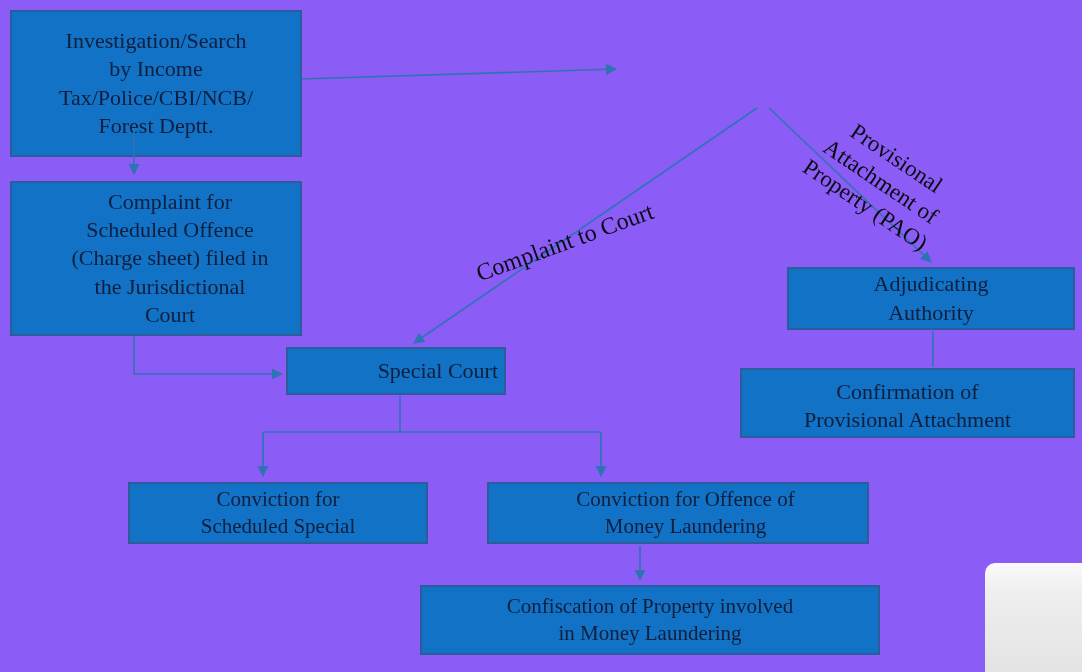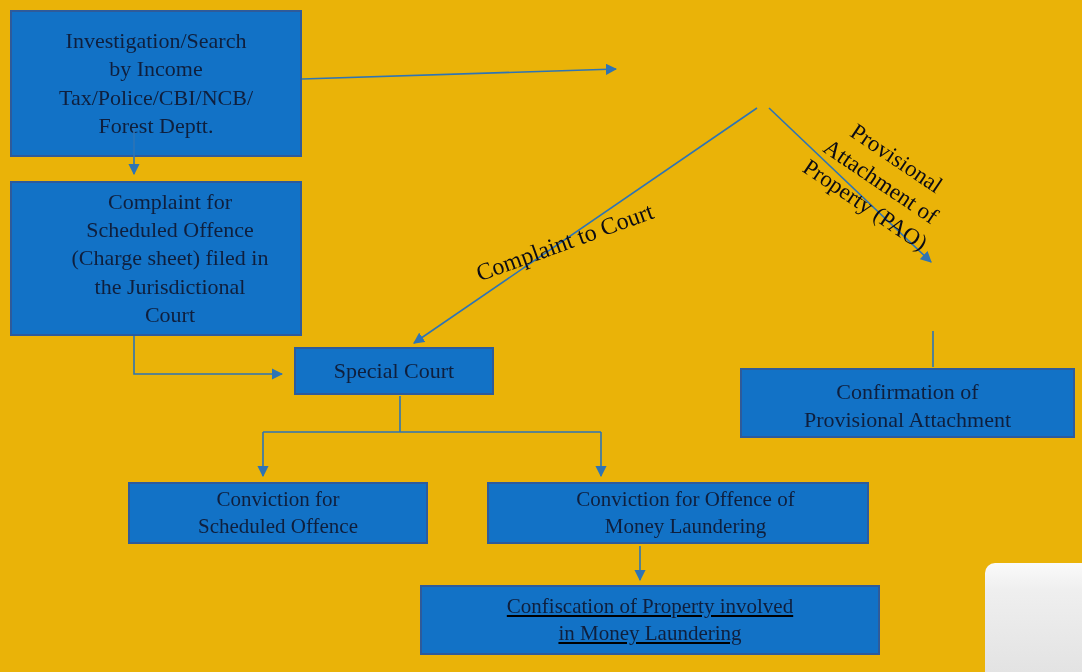--- a/index.html
+++ b/index.html
@@ -10,21 +10,21 @@
   }
   html,body{margin:0;padding:0;}
   body{
     font-family:"Liberation Serif","DejaVu Serif",serif;
     background:#ffffff;
   }
   .stage{
     position:relative;
     width:1082px;
     height:672px;
-    background:#eab308;
+    background:#8b5cf6;
     overflow:hidden;
   }
   .node{
     position:absolute;
     background:var(--box-fill);
     border:2px solid var(--box-border);
     box-sizing:border-box;
     display:flex;
     align-items:center;
     justify-content:center;
@@ -34,26 +34,26 @@
     white-space:pre-line;
     text-align:center;
     color:var(--text);
     font-size:22px;
     line-height:1.28;
     padding:2px 6px;
   }
   #n-investigation-search{left:10px;top:10px;width:292px;height:147px;}
   #n-investigation-ed{left:624px;top:8px;width:296px;height:97px;}
   #n-complaint-scheduled{left:10px;top:181px;width:292px;height:155px;padding-left:28px;}
-  #n-special-court{left:294px;top:347px;width:200px;height:48px;}
+  #n-special-court{left:286px;top:347px;width:220px;height:48px;justify-content:flex-end;}
   #n-adjudicating-authority{left:787px;top:267px;width:288px;height:63px;}
   #n-confirmation-pa{left:740px;top:368px;width:335px;height:70px;align-items:flex-end;}
   #n-conviction-scheduled{left:128px;top:482px;width:300px;height:62px;}
   #n-conviction-ml{left:487px;top:482px;width:382px;height:62px;padding-left:15px;}
-  #n-confiscation{left:420px;top:585px;width:460px;height:70px;text-decoration:underline;}
+  #n-confiscation{left:420px;top:585px;width:460px;height:70px;}
   #n-conviction-scheduled .node-text,
   #n-conviction-ml .node-text,
   #n-confiscation .node-text{font-size:21px;}
 
   .connectors{
     position:absolute;
     left:0;top:0;
     width:1082px;height:672px;
     z-index:2;
     pointer-events:none;
@@ -114,29 +114,33 @@
 Scheduled Offence
 (Charge sheet) filed in
 the Jurisdictional
 Court</span>
   </div>
 
   <div class="node" id="n-special-court">
     <span class="node-text">Special Court</span>
   </div>
 
+  <div class="node" id="n-adjudicating-authority">
+    <span class="node-text">Adjudicating
+Authority</span>
+  </div>
 
   <div class="node" id="n-confirmation-pa">
     <span class="node-text">Confirmation of
 Provisional Attachment</span>
   </div>
 
   <div class="node" id="n-conviction-scheduled">
     <span class="node-text">Conviction for
-Scheduled Offence</span>
+Scheduled Special</span>
   </div>
 
   <div class="node" id="n-conviction-ml">
     <span class="node-text">Conviction for Offence of
 Money Laundering</span>
   </div>
 
   <div class="node" id="n-confiscation">
     <span class="node-text">Confiscation of Property involved
 in Money Laundering</span>

